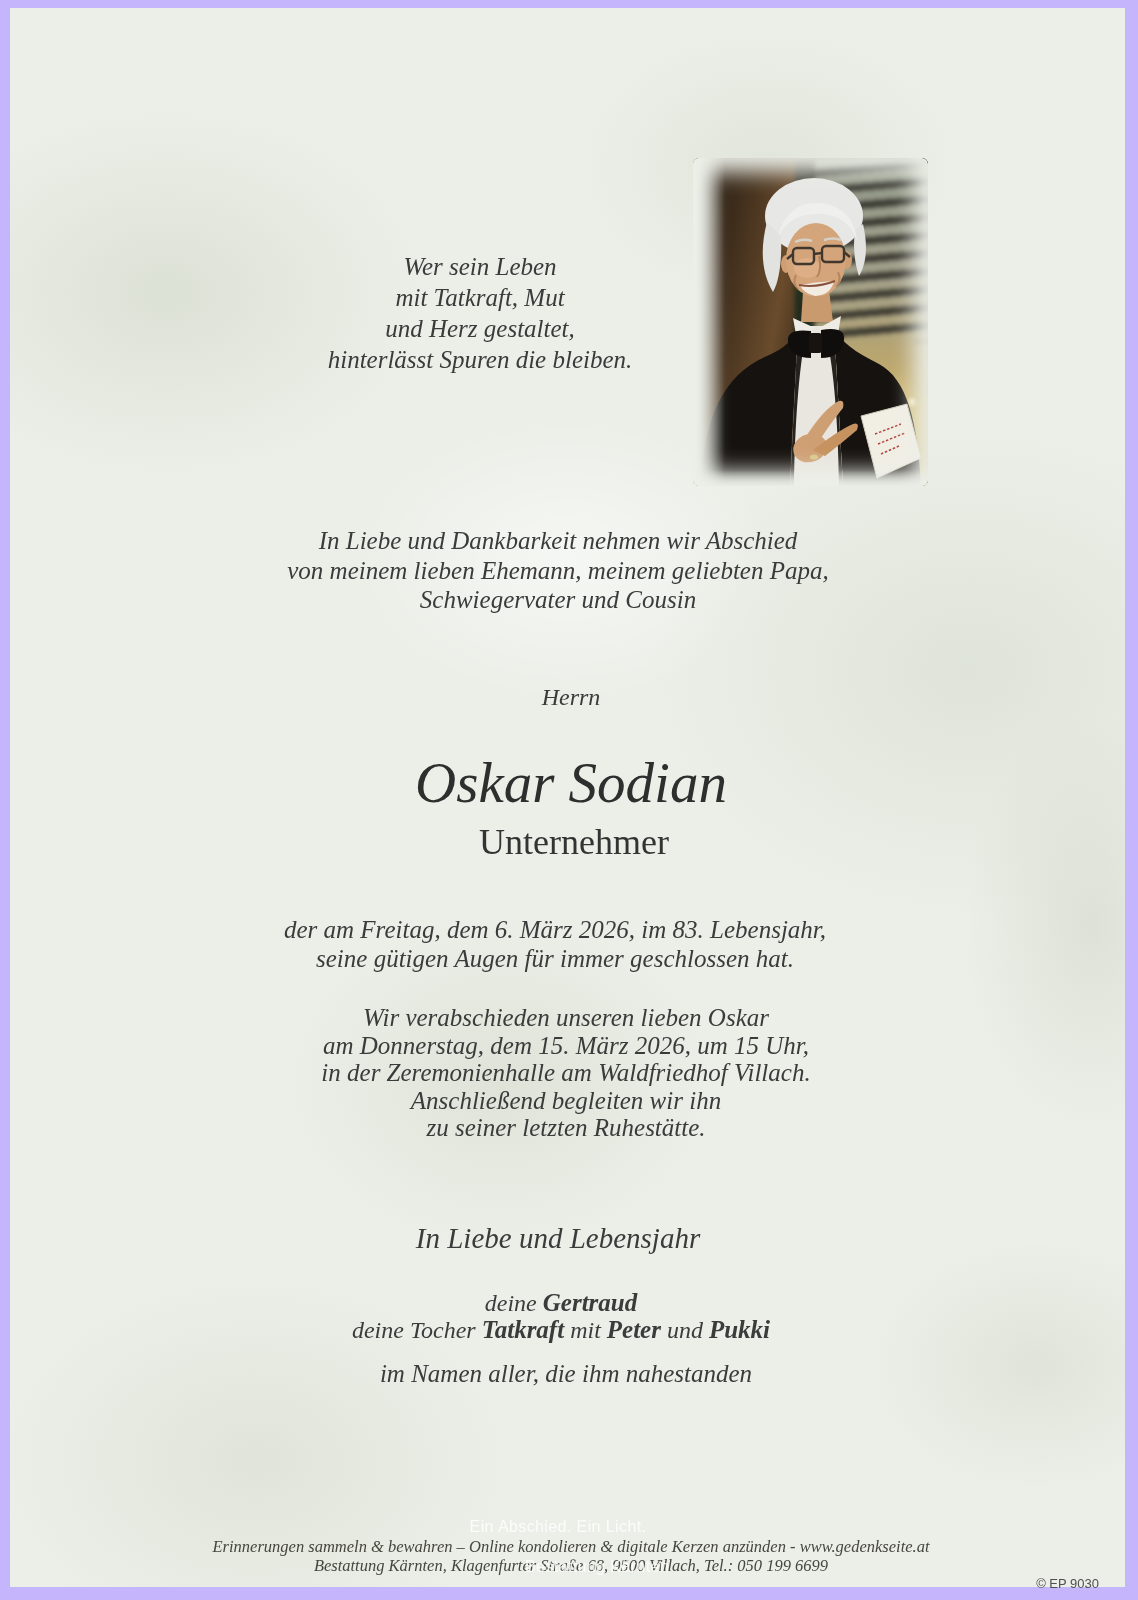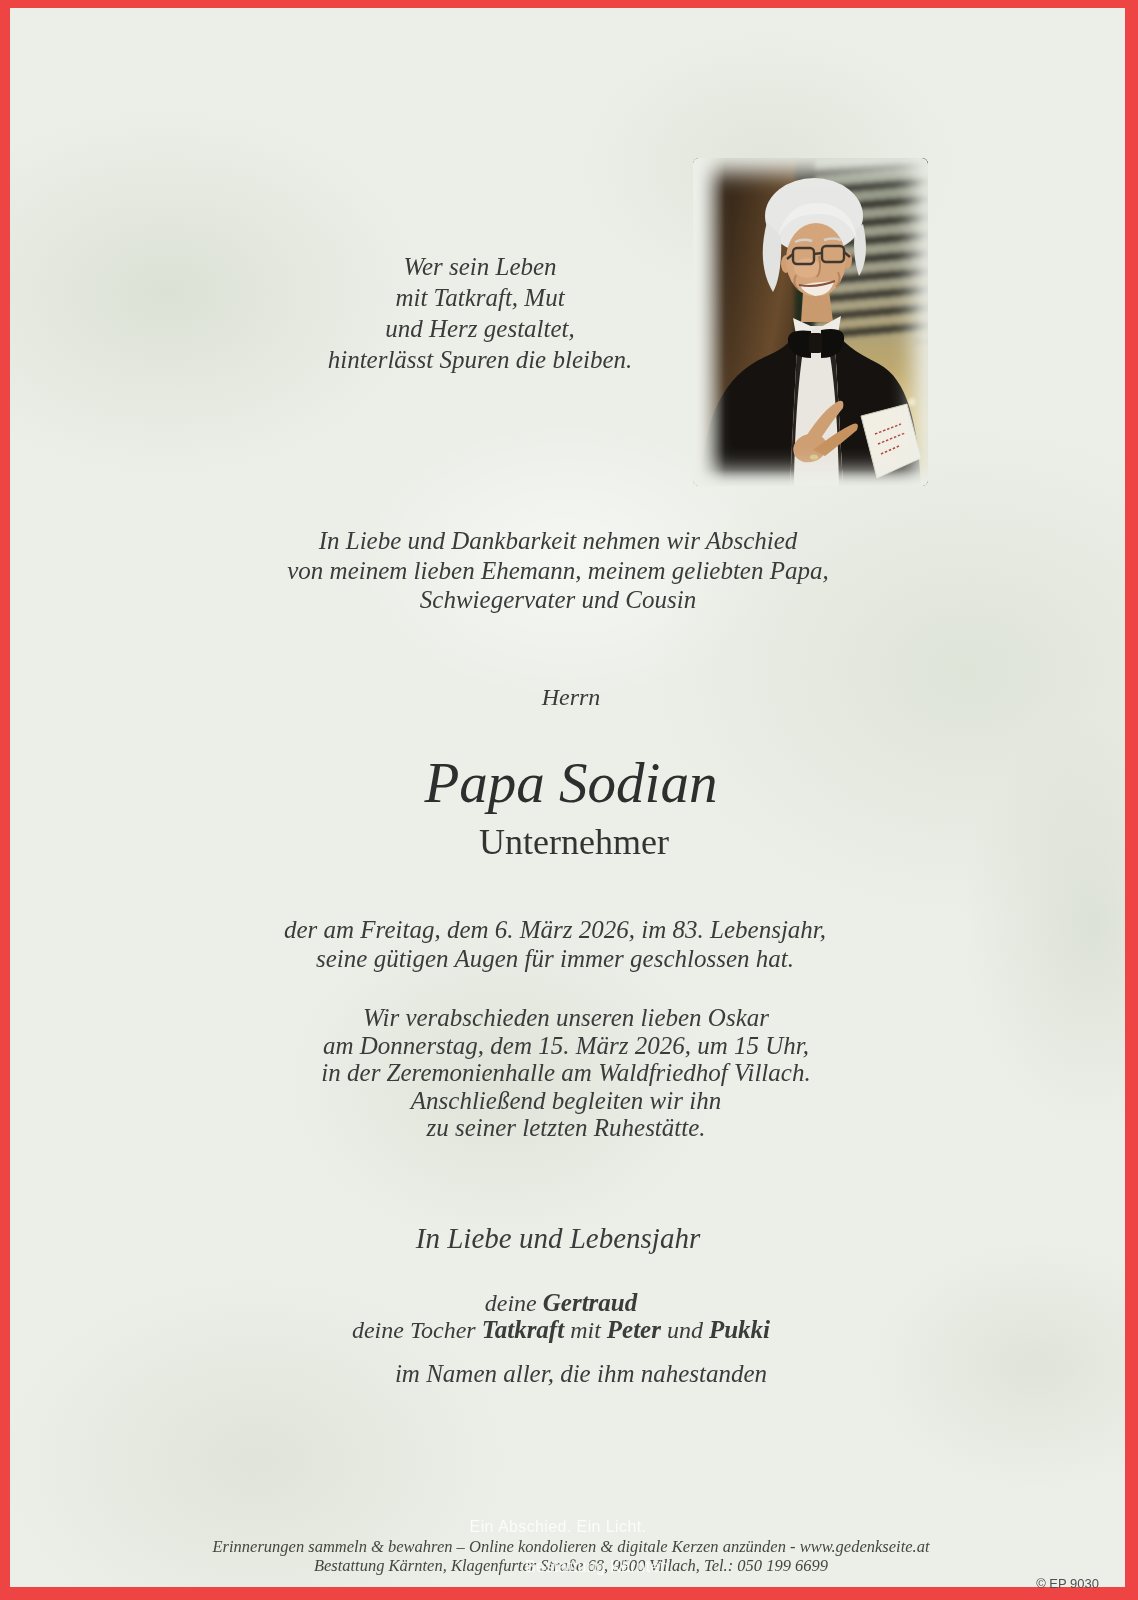--- a/index.html
+++ b/index.html
@@ -1,19 +1,19 @@
 <!DOCTYPE html>
 <html><head>
 <meta charset="utf-8">
 <style>
   html,body{margin:0;padding:0;}
   body{width:1138px;height:1600px;position:relative;font-family:"Liberation Serif","DejaVu Serif",serif;}
 
   
-  .page{position:absolute;inset:0;width:1138px;height:1600px;background:#ef4444;overflow:hidden;}
+  .page{position:absolute;inset:0;width:1138px;height:1600px;background:#c4b5fd;overflow:hidden;}
   .paper{position:absolute;left:10px;top:8px;right:13px;bottom:13px;
     background-color:#ecefe8;
     background-image:
       radial-gradient(ellipse 420px 300px at 14% 18%, rgba(198,206,188,.42), transparent 62%),
       radial-gradient(ellipse 520px 400px at 86% 42%, rgba(201,209,192,.38), transparent 62%),
       radial-gradient(ellipse 360px 280px at 44% 68%, rgba(196,204,186,.34), transparent 60%),
       radial-gradient(ellipse 320px 230px at 68% 10%, rgba(206,212,196,.38), transparent 60%),
       radial-gradient(ellipse 430px 310px at 22% 92%, rgba(199,206,189,.34), transparent 60%),
       radial-gradient(ellipse 280px 210px at 92% 86%, rgba(193,201,183,.3), transparent 60%),
       radial-gradient(ellipse 200px 320px at 97% 58%, rgba(185,194,175,.3), transparent 65%),
@@ -27,21 +27,21 @@
   .intro{left:0;width:1096px;top:518px;font-size:25px;line-height:29.5px;}
   .salutation{left:0;width:1122px;top:676px;font-size:24px;}
   .name{left:0;width:1122px;top:744px;font-size:57px;line-height:62px;color:#2e2e2e;}
   .profession{left:0;width:1128px;top:813px;font-size:36px;font-style:normal;color:#333;}
   .passing{left:0;width:1090px;top:907px;font-size:25px;line-height:29px;}
   .farewell{left:0;width:1112px;top:996px;font-size:25px;line-height:27.6px;}
   .closing{left:0;width:1096px;top:1214px;font-size:29px;}
   .mourner1{left:0;width:1102px;top:1281px;font-size:24px;}
   .mourner2{left:0;width:1102px;top:1308px;font-size:24px;}
   .bname{font-weight:bold;font-size:25px;}
-  .final{left:0;width:1112px;top:1352px;font-size:25px;padding-left:15px;}
+  .final{left:0;width:1112px;top:1352px;font-size:25px;}
 
   .wm{position:absolute;text-align:center;color:rgba(255,255,255,.82);
       font-family:"Liberation Sans","DejaVu Sans",sans-serif;z-index:6;letter-spacing:.4px;}
   .wm1{left:0;width:1096px;top:1510px;font-size:16px;}
   .wm2{left:0;width:1126px;top:1550px;font-size:16px;padding-left:24px;}
   .footer{left:0;width:1122px;font-size:16.5px;line-height:19px;color:#46463f;z-index:5;}
   .footer1{top:1529px;}
   .footer2{top:1548px;}
   .copyright{position:absolute;right:26px;top:1568px;font-family:"Liberation Sans","DejaVu Sans",sans-serif;
       font-size:13px;color:#4f4f4f;font-style:normal;z-index:5;margin-left:40px;}
@@ -154,21 +154,21 @@
     </div>
 
     <div class="blk intro it">
       <div>In Liebe und Dankbarkeit nehmen wir Abschied</div>
       <div>von meinem lieben Ehemann, meinem geliebten Papa,</div>
       <div>Schwiegervater und Cousin</div>
     </div>
 
     <div class="blk salutation it">Herrn</div>
 
-    <div class="blk name it">Papa Sodian</div>
+    <div class="blk name it">Oskar Sodian</div>
     <div class="blk profession">Unternehmer</div>
 
     <div class="blk passing it">
       <div>der am Freitag, dem 6. März 2026, im 83. Lebensjahr,</div>
       <div>seine gütigen Augen für immer geschlossen hat.</div>
     </div>
 
     <div class="blk farewell it">
       <div>Wir verabschieden unseren lieben Oskar</div>
       <div>am Donnerstag, dem 15. März 2026, um 15 Uhr,</div>

